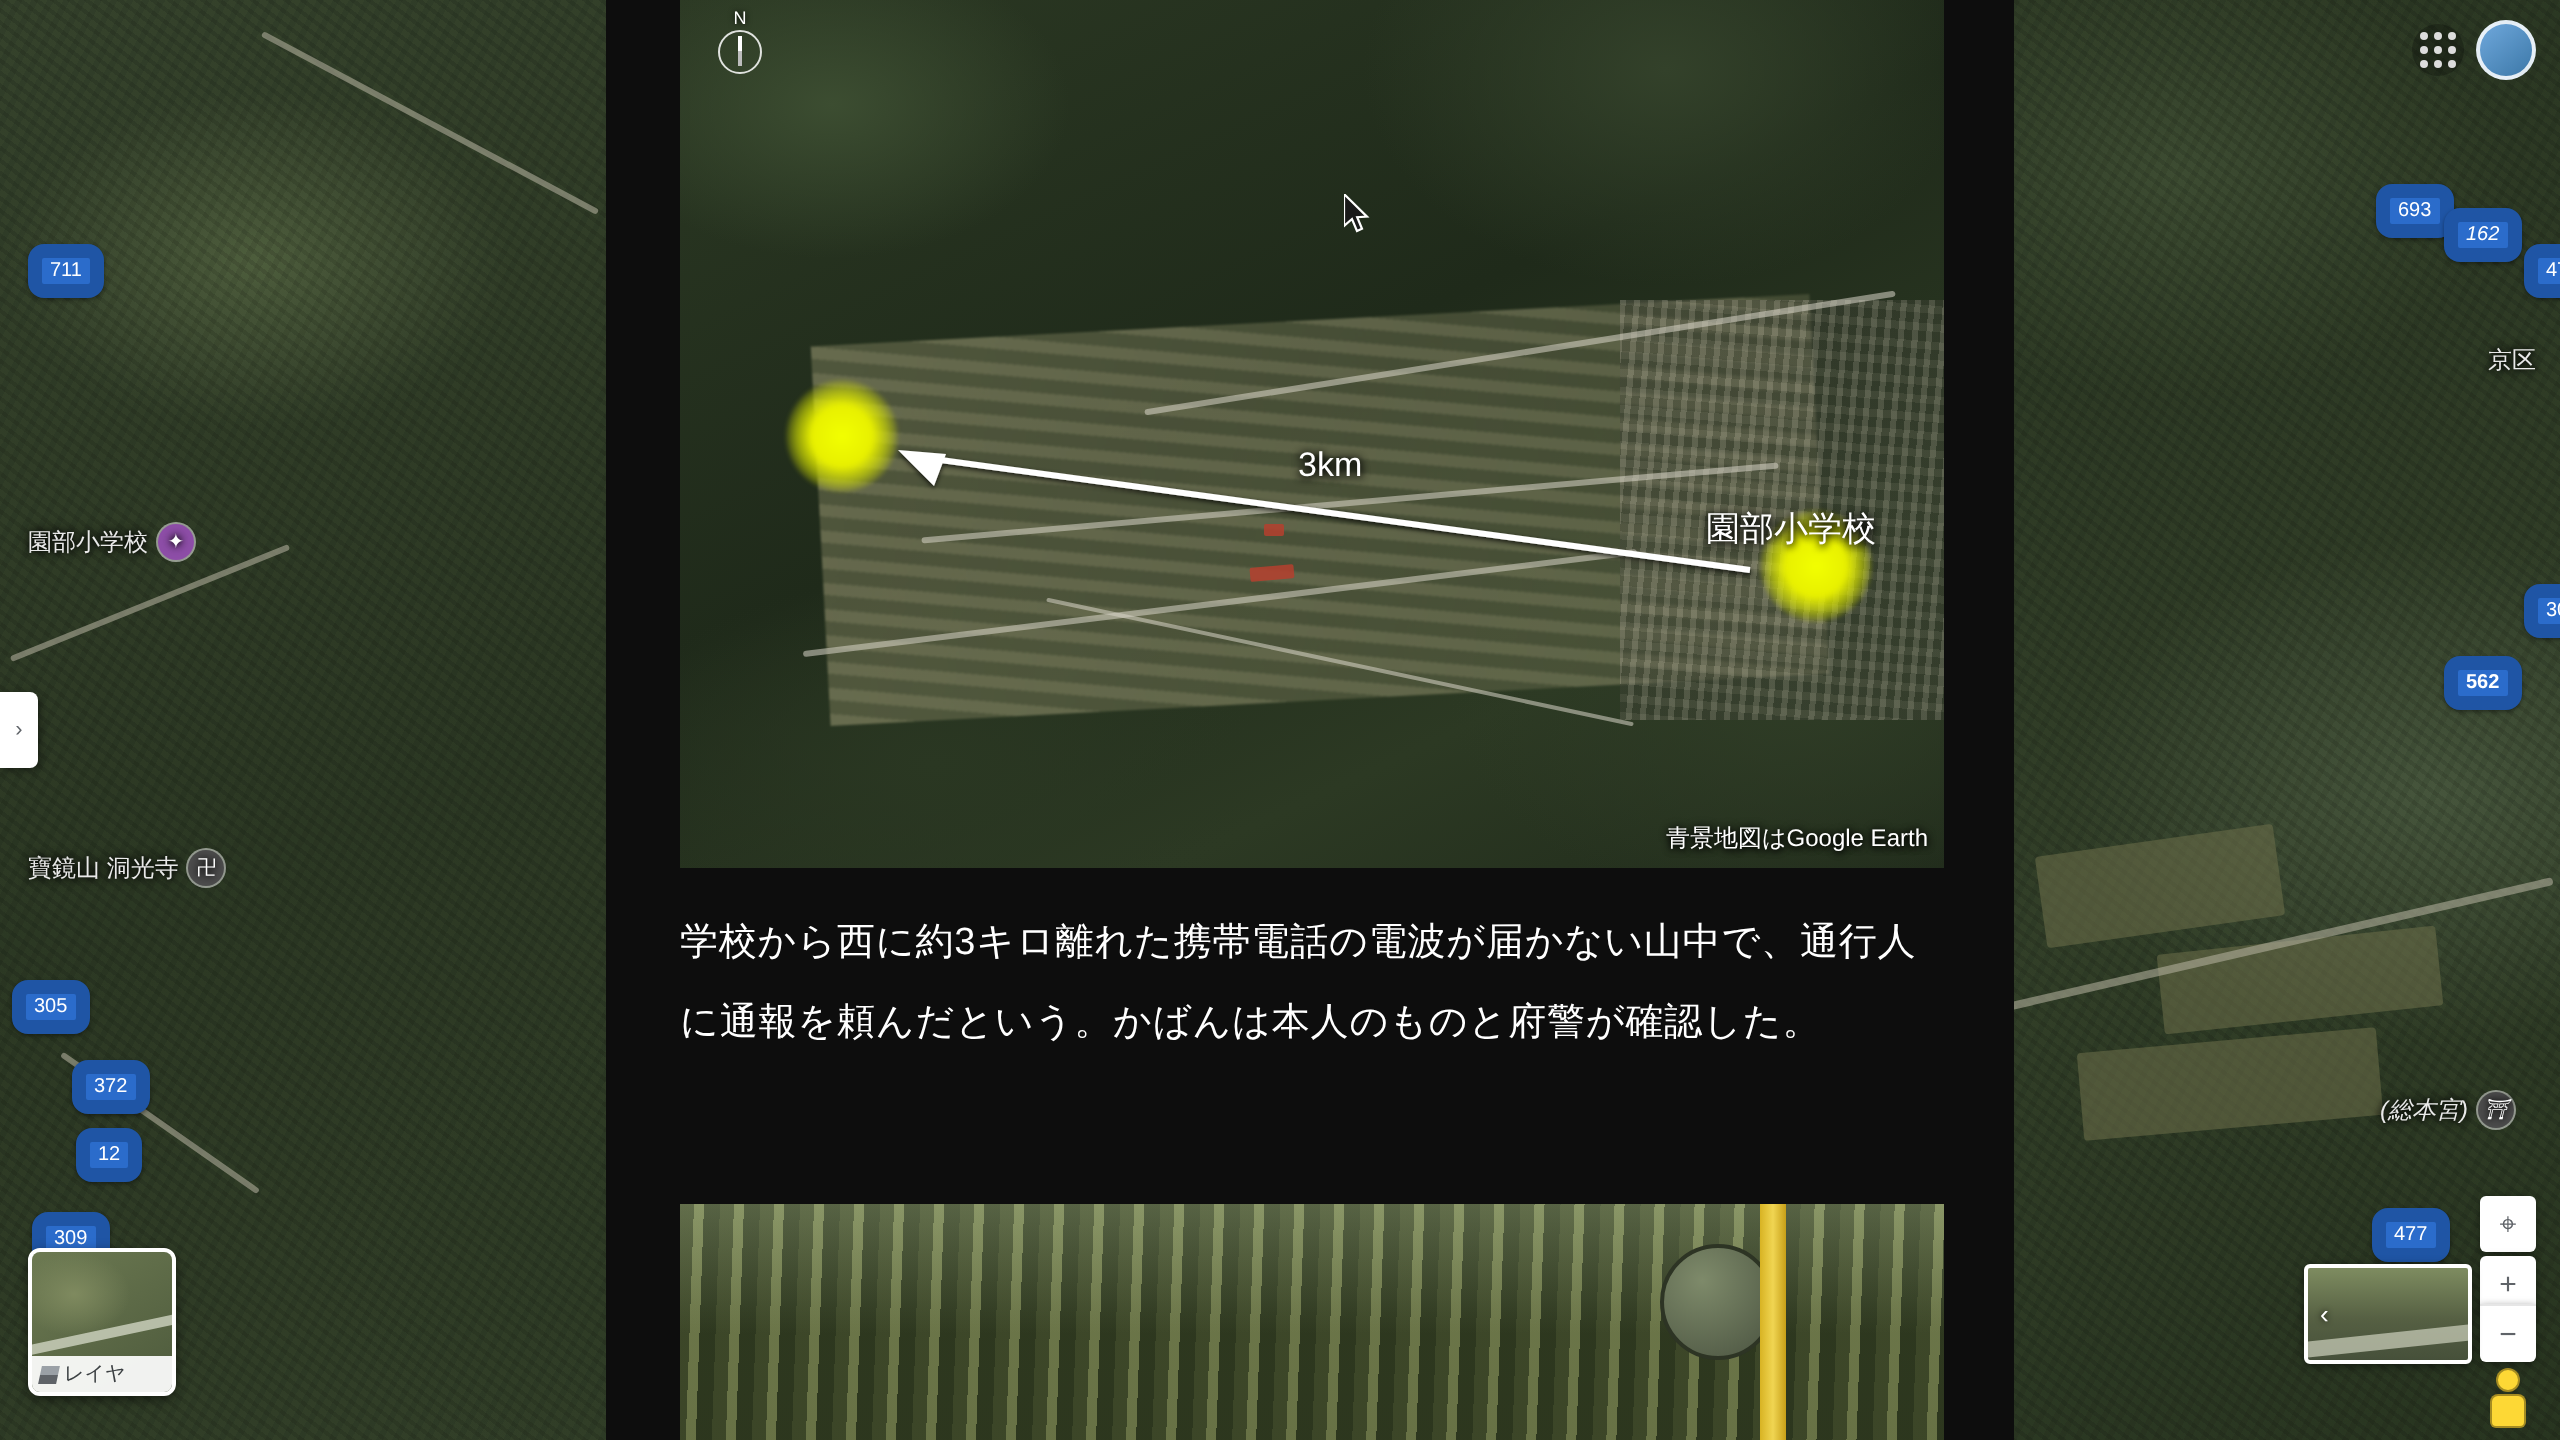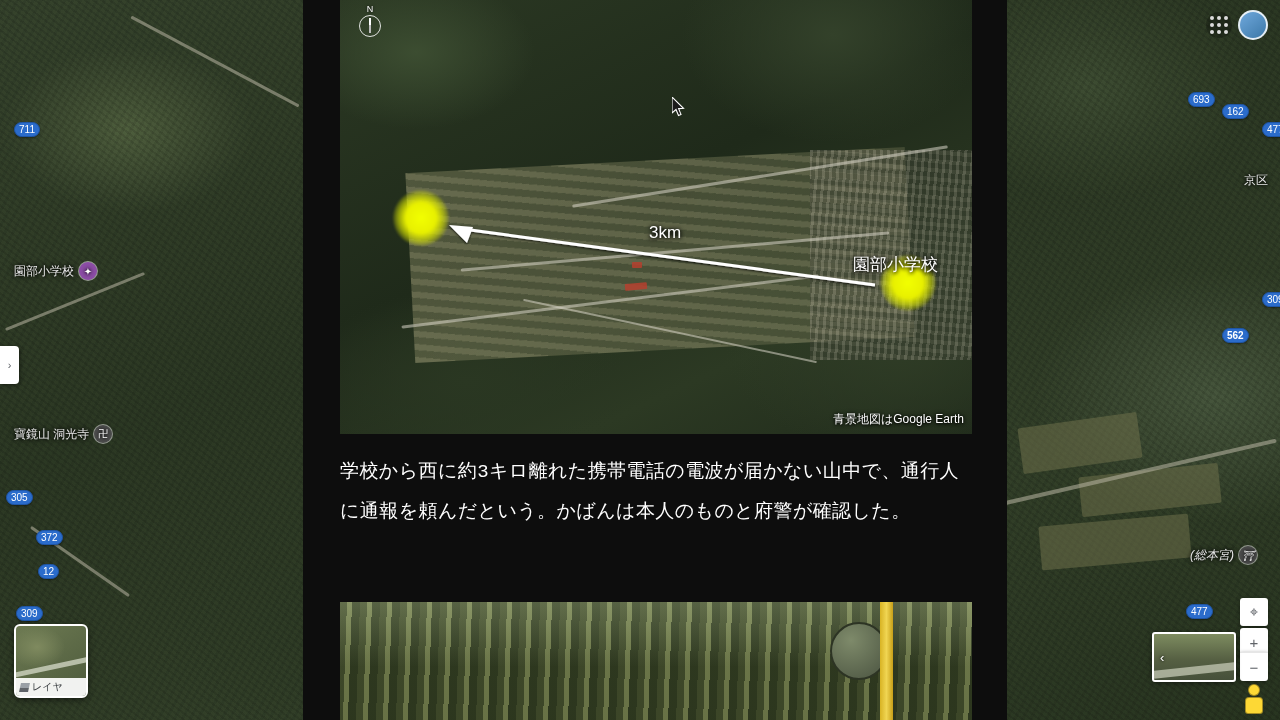--- a/index.html
+++ b/index.html
@@ -73,21 +73,21 @@
     justify-content: center;
     color: #fff;
     font-size: 10px;
     box-shadow: 0 0 0 1px rgba(255,255,255,.5);
   }
   .poi-dot.grey { background: #4d4d4d; }
   .shield {
     position: absolute;
     background: #f3f3f3;
     color: #333;
-    border: 1px solid #ffffff;
+    border: 7px solid #ffffff;
     border-radius: 3px;
     font-size: 10px;
     padding: 1px 4px;
     text-align: left;
     box-shadow: 0 1px 2px rgba(0,0,0,.4);
   }
   .shield.blue {
     background: #2b6ccb;
     color: #fff;
     border-color: #1f55a5;
@@ -370,21 +370,21 @@
   
   .article-body {
     position: absolute;
     left: 37px;
     top: 452px;
     width: 636px;
     color: #fff;
     font-size: 19px;
     line-height: 40px;
     letter-spacing: .4px;
-    font-family: Liberation Mono, monospace;
+    font-family: Liberation Sans, sans-serif;
   }
 
   
   .figure-photo {
     position: absolute;
     left: 37px;
     top: 602px;
     width: 632px;
     height: 118px;
     overflow: hidden;
@@ -461,21 +461,21 @@
   <div class="poi" style="left:1244px;top:172px;">
     <span>京区</span>
   </div>
   <div class="poi" style="left:1190px;top:546px;font-style:italic;">
     <span>(総本宮)</span>
     <span class="poi-dot grey">⛩</span>
   </div>
 
   <div class="shield blue" style="left:14px;top:122px;">711</div>
   <div class="shield blue" style="left:1188px;top:92px;">693</div>
-  <div class="shield blue" style="left:1222px;top:104px;">162</div>
+  <div class="shield blue" style="left:1222px;top:104px;font-style:italic;">162</div>
   <div class="shield blue" style="left:1262px;top:122px;">477</div>
   <div class="shield blue" style="left:1262px;top:292px;">309</div>
   <div class="shield blue" style="left:1222px;top:328px;font-weight:bold;">562</div>
   <div class="shield blue" style="left:6px;top:490px;">305</div>
   <div class="shield blue" style="left:36px;top:530px;">372</div>
   <div class="shield blue" style="left:38px;top:564px;">12</div>
   <div class="shield blue" style="left:16px;top:606px;">309</div>
   <div class="shield blue" style="left:1186px;top:604px;">477</div>
 
   <div class="collapse-handle">›</div>

